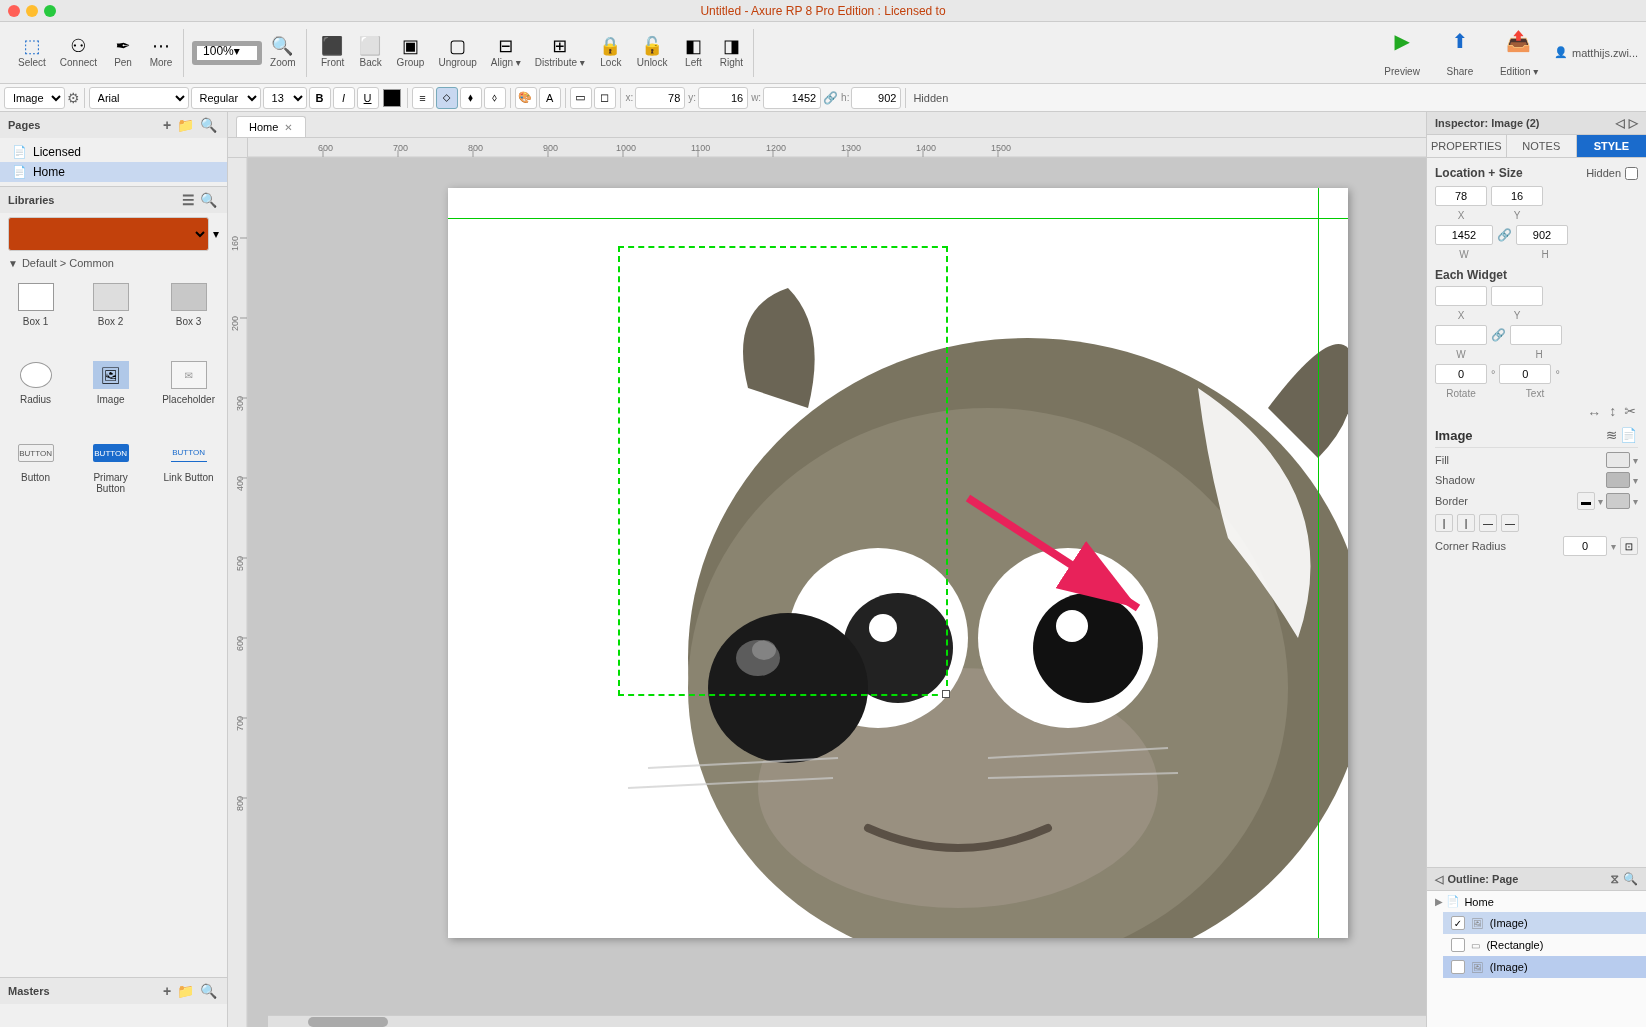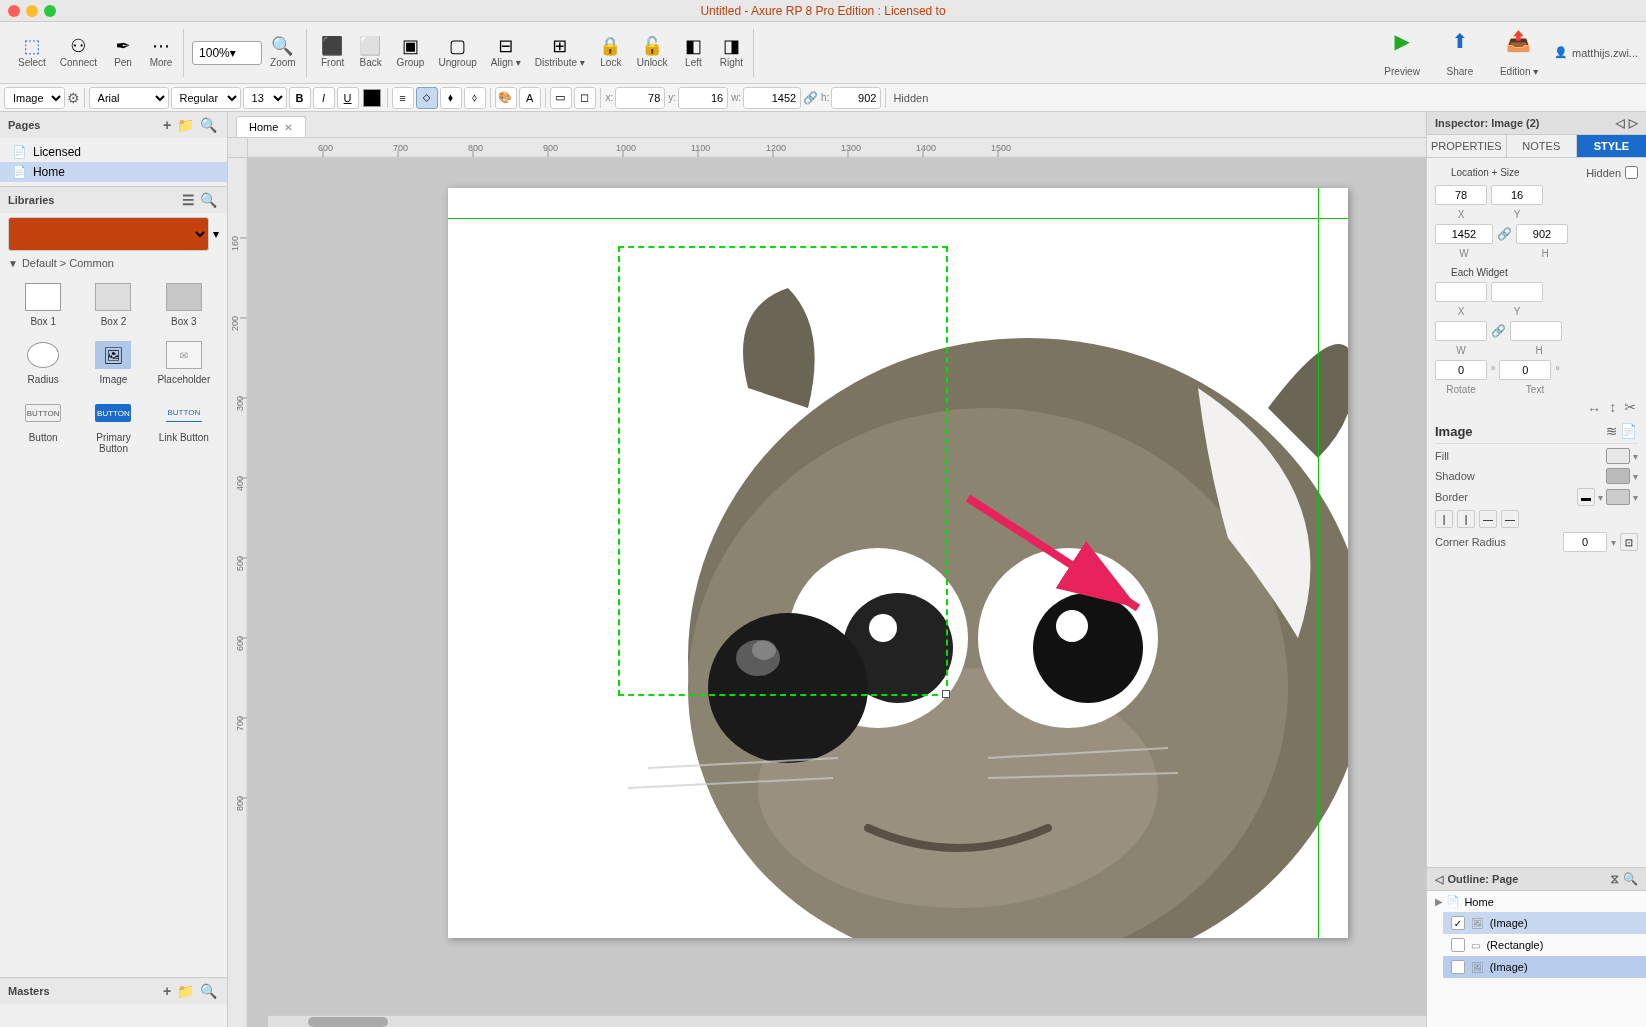--- a/index.html
+++ b/index.html
@@ -56,23 +56,23 @@
       padding: 4px 6px;
       cursor: pointer;
       border-radius: 4px;
       min-width: 36px;
     }
     .tb-item .tb-icon { font-size: 18px; line-height: 1; }
     .tb-item .tb-label { font-size: 10px; color: #555; margin-top: 2px; }
     .tb-item.active .tb-icon { color: #1a6bcc; }
     .zoom-box {
       display: flex;
-      align-items: center;
+      align-items: flex-end;
       background: white;
-      border: 1px solid #a3a3a3;
+      border: 5px solid #a3a3a3;
       border-radius: 3px;
       padding: 2px 6px;
       font-size: 12px;
       height: 24px;
       width: 70px;
     }
     .toolbar-right {
       margin-left: auto;
       display: flex;
       align-items: center;
@@ -230,21 +230,21 @@
       font-size: 11px;
       color: #555;
       padding: 2px 8px;
       display: flex;
       align-items: center;
       gap: 4px;
     }
     .widgets-grid {
       display: grid;
       grid-template-columns: repeat(3, 1fr);
-      gap: 0;
+      gap: 20px;
       padding: 4px 8px;
       overflow-y: auto;
     }
     .widget-item {
       display: flex;
       flex-direction: column;
       align-items: center;
       padding: 6px 4px;
       cursor: pointer;
       border-radius: 3px;
@@ -517,24 +517,23 @@
       color: #555;
       margin-left: auto;
     }
     .prop-section-row {
       display: flex;
       align-items: center;
       justify-content: space-between;
       margin-bottom: 6px;
     }
     .prop-section-label {
-      font-size: 10px;
+      font-size: 12px;
       color: #444;
-      font-weight: normal;
-      margin-left: 16px;
+      font-weight: bold;
     }
     .section-title-row {
       display: flex;
       align-items: center;
       justify-content: space-between;
       padding: 4px 0;
       border-bottom: 1px solid #ddd;
       margin-bottom: 4px;
     }
     .image-title {
@@ -760,21 +759,21 @@
     </div>
   </div>
 </div>
 
 <div class="format-toolbar">
   <select class="fmt-select">
     <option>Image</option>
   </select>
   <span style="font-size:14px; cursor:pointer; color:#666;">⚙</span>
   <div class="fmt-divider"></div>
-  <select class="fmt-select" style="width:80px;">
+  <select class="fmt-select" style="width:100px;">
     <option>Arial</option>
   </select>
   <select class="fmt-select" style="width:70px;">
     <option>Regular</option>
   </select>
   <select class="fmt-select" style="width:44px;">
     <option>13</option>
   </select>
   <button class="fmt-btn" style="font-weight:bold;">B</button>
   <button class="fmt-btn" style="font-style:italic;">I</button>

